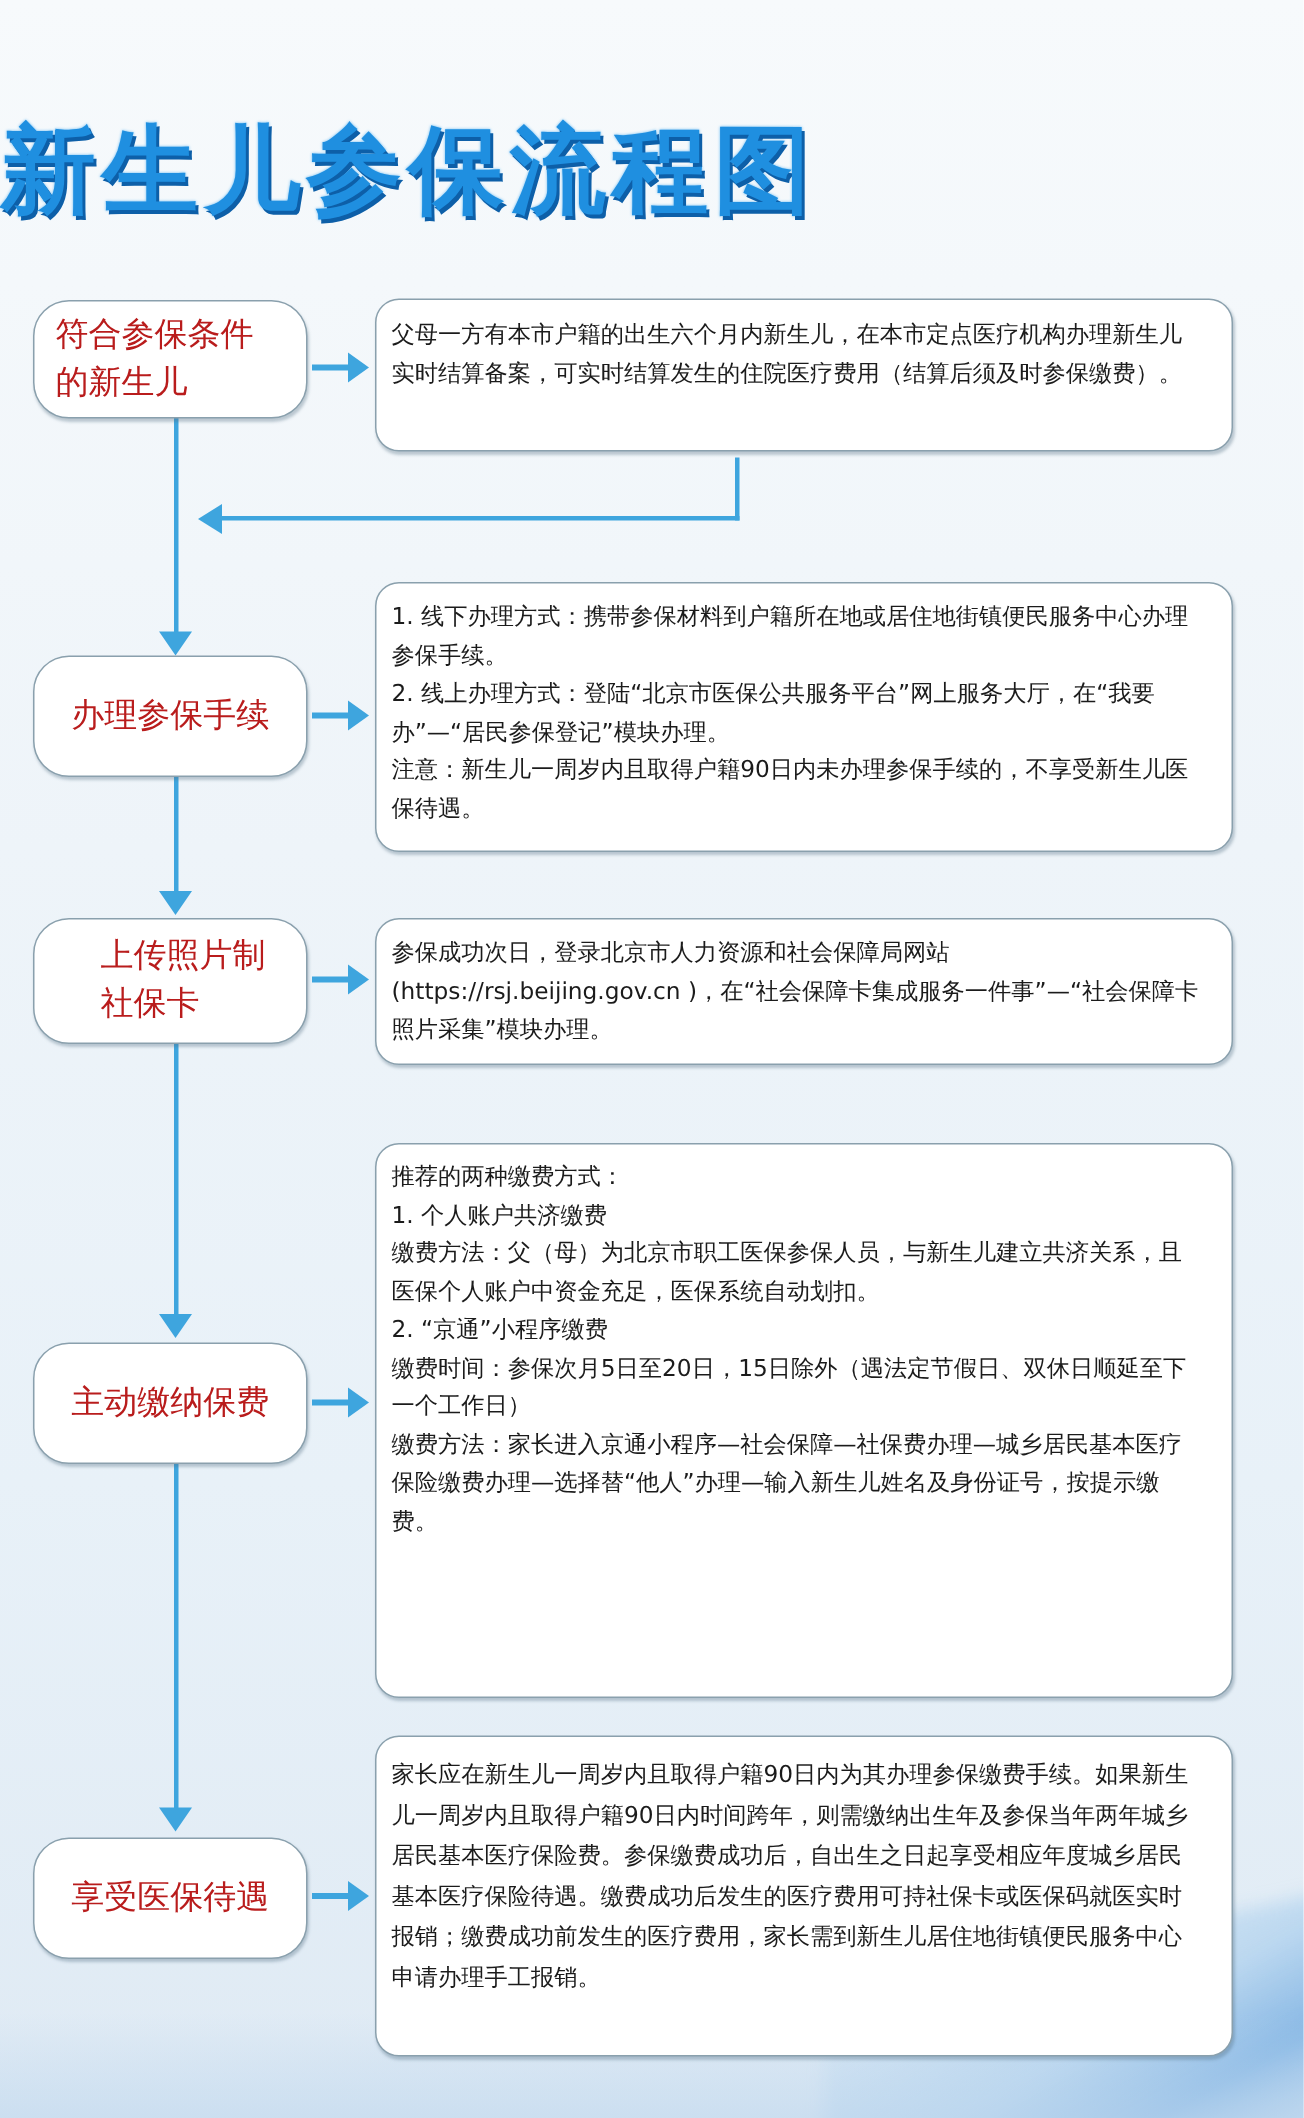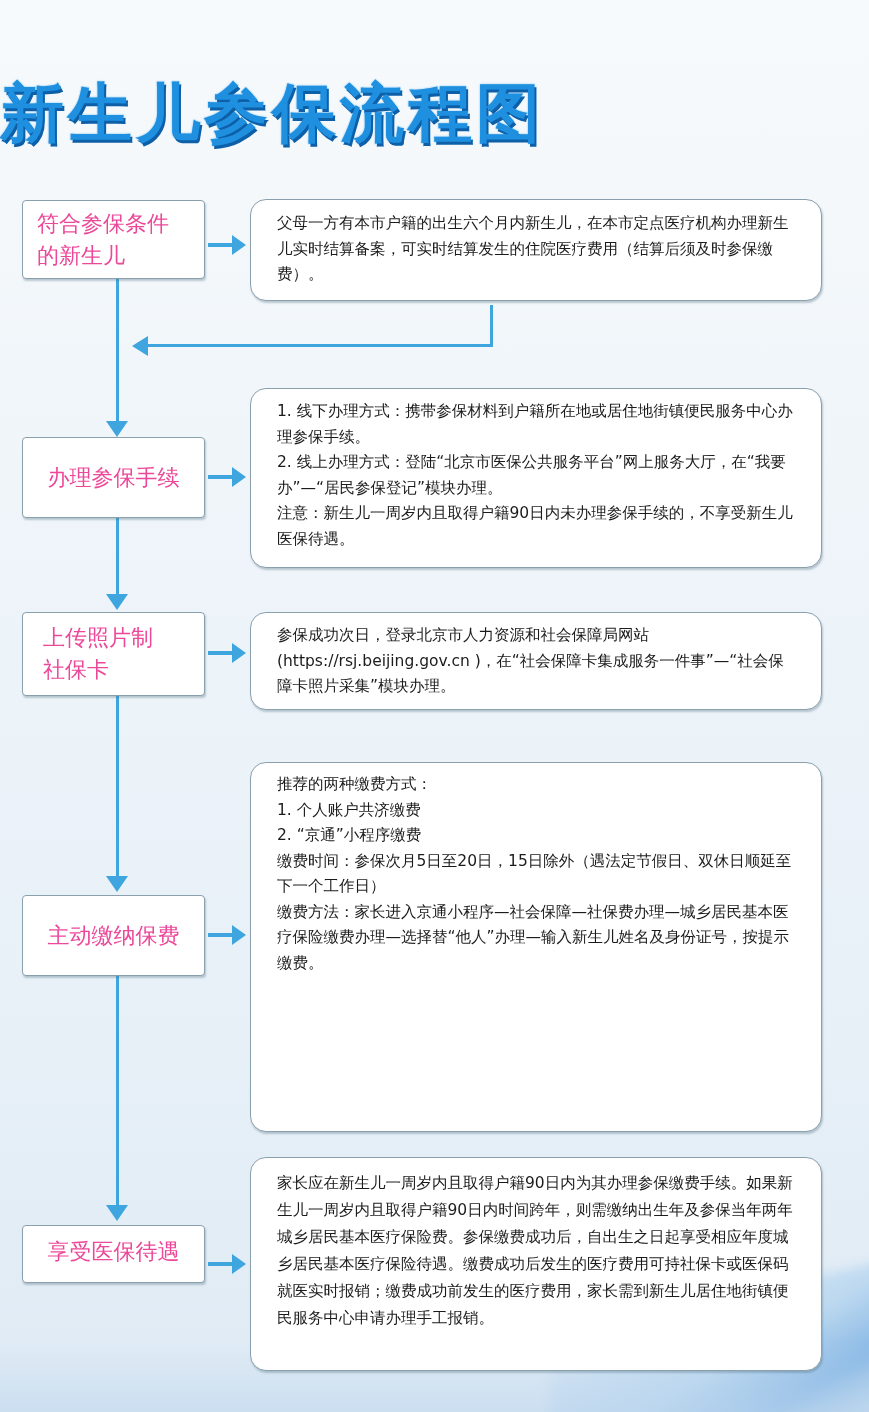--- a/index.html
+++ b/index.html
@@ -21,32 +21,32 @@
   }
   .title {
     position:absolute; left:0; top:70px; width:869px; text-align:left;
     font-size:64px; font-weight:bold; letter-spacing:4px;
     color:#1f8fe0;
     text-shadow: 2px 3px 0 #0d5fa8, 0 0 2px #5fb6f2;
     font-family: "DejaVu Sans", sans-serif;
   }
   .lbox {
     position:absolute; left:22px; width:183px;
-    background:#ffffff; border:1.5px solid #8aa0ad; border-radius:4px;
+    background:#ffffff; border:1.5px solid #8aa0ad; border-radius:24px;
     box-shadow: 1px 2px 2px rgba(80,110,130,0.35);
     display:flex; align-items:center; justify-content:center;
-    font-size:22px; line-height:32px; color:#ec4899;
+    font-size:22px; line-height:32px; color:#b91c1c;
     box-sizing:border-box; padding:0 14px;
   }
   .lbox.left-align { justify-content:flex-start; }
   .rbox {
     position:absolute; left:250px; width:572px;
     background:#ffffff; border:1.5px solid #8aa0ad; border-radius:16px;
     box-shadow: 1px 2px 2px rgba(80,110,130,0.35);
-    box-sizing:border-box; padding:8px 22px 8px 26px;
+    box-sizing:border-box; padding:8px 22px 8px 10px;
     font-size:15.5px; line-height:25.5px; color:#1b1b1b;
   }
   .rbox p { margin:0; }
   .vline { position:absolute; width:3px; background:#3ea5de; }
   .hline { position:absolute; height:3px; background:#3ea5de; }
   .arrow-down {
     position:absolute; width:0; height:0;
     border-left:11px solid transparent; border-right:11px solid transparent;
     border-top:16px solid #3ea5de;
   }
@@ -121,39 +121,40 @@
 
 <div class="lbox" style="top:437px; height:81px;align-items:center;">
   <div>办理参保手续</div>
 </div>
 <div class="rbox" style="top:388px; height:180px; padding-top:10px;">
   <p>1. 线下办理方式：携带参保材料到户籍所在地或居住地街镇便民服务中心办理参保手续。</p>
   <p>2. 线上办理方式：登陆“北京市医保公共服务平台”网上服务大厅，在“我要办”—“居民参保登记”模块办理。</p>
   <p>注意：新生儿一周岁内且取得户籍90日内未办理参保手续的，不享受新生儿医保待遇。</p>
 </div>
 
-<div class="lbox left-align" style="top:612px; height:84px; padding-left:20px;">
+<div class="lbox left-align" style="top:612px; height:84px; padding-left:44px;">
   <div>
     <div>上传照片制</div>
     <div>社保卡</div>
   </div>
 </div>
 <div class="rbox" style="top:612px; height:98px; padding-top:10px;">
   <p>参保成功次日，登录北京市人力资源和社会保障局网站(https://rsj.beijing.gov.cn )，在“社会保障卡集成服务一件事”—“社会保障卡照片采集”模块办理。</p>
 </div>
 
 <div class="lbox" style="top:895px; height:81px;">
   <div>主动缴纳保费</div>
 </div>
 <div class="rbox" style="top:762px; height:370px; padding-top:9px;">
   <p>推荐的两种缴费方式：</p>
   <p>1. 个人账户共济缴费</p>
+  <p>缴费方法：父（母）为北京市职工医保参保人员，与新生儿建立共济关系，且医保个人账户中资金充足，医保系统自动划扣。</p>
   <p>2. “京通”小程序缴费</p>
   <p>缴费时间：参保次月5日至20日，15日除外（遇法定节假日、双休日顺延至下一个工作日）</p>
   <p>缴费方法：家长进入京通小程序—社会保障—社保费办理—城乡居民基本医疗保险缴费办理—选择替“他人”办理—输入新生儿姓名及身份证号，按提示缴费。</p>
 </div>
 
-<div class="lbox" style="top:1225px; height:58px;font-family:Liberation Mono, monospace;">
+<div class="lbox" style="top:1225px; height:81px;">
   <div>享受医保待遇</div>
 </div>
 <div class="rbox" style="top:1157px; height:214px; padding-top:12px; line-height:27px;">
   <p>家长应在新生儿一周岁内且取得户籍90日内为其办理参保缴费手续。如果新生儿一周岁内且取得户籍90日内时间跨年，则需缴纳出生年及参保当年两年城乡居民基本医疗保险费。参保缴费成功后，自出生之日起享受相应年度城乡居民基本医疗保险待遇。缴费成功后发生的医疗费用可持社保卡或医保码就医实时报销；缴费成功前发生的医疗费用，家长需到新生儿居住地街镇便民服务中心申请办理手工报销。</p>
 </div>
 
 </body></html>

